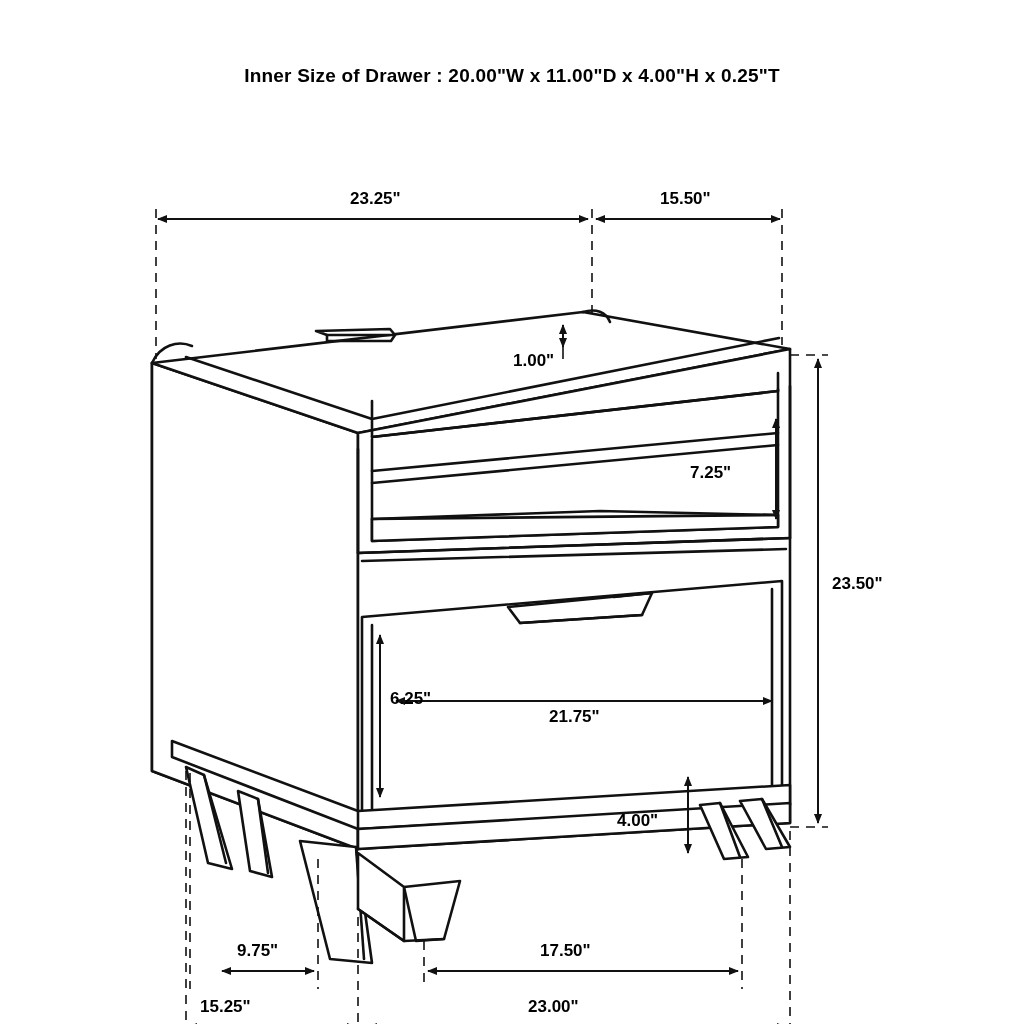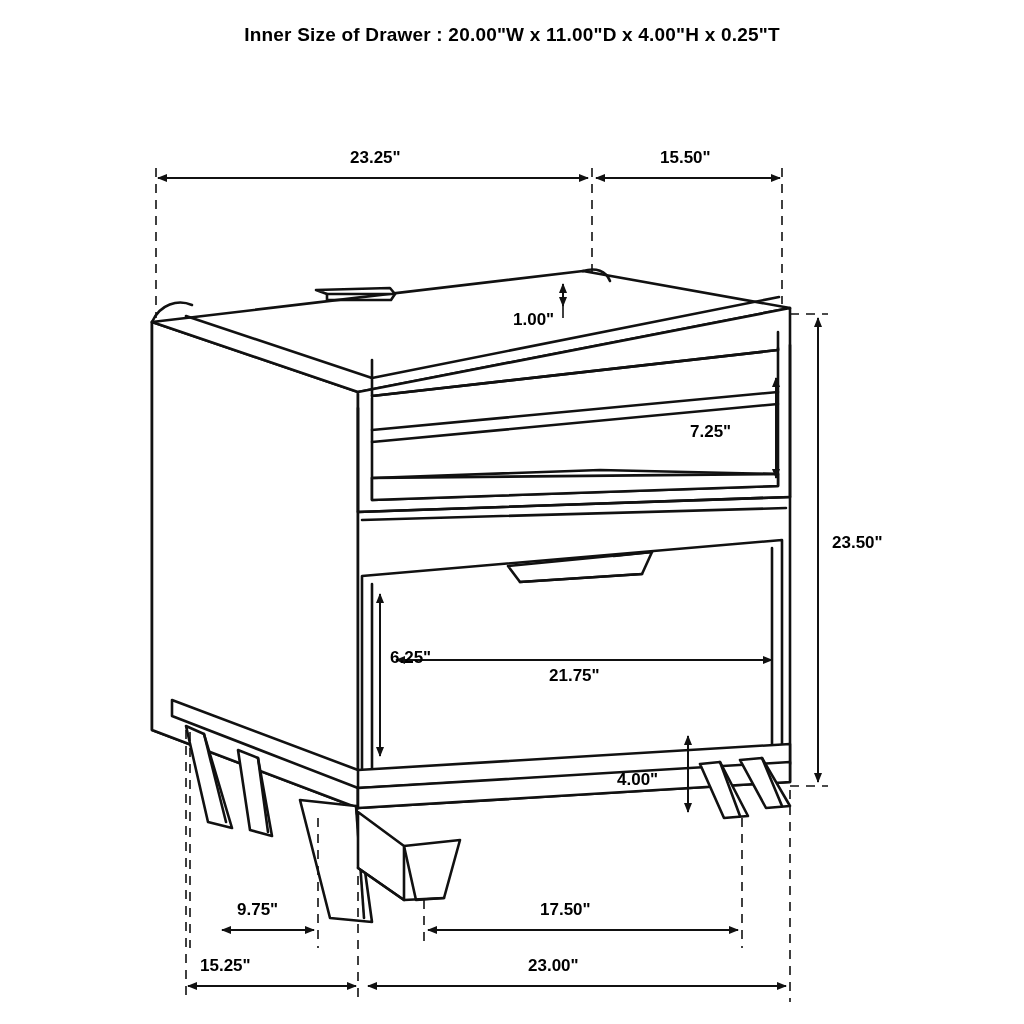--- a/index.html
+++ b/index.html
@@ -12,20 +12,21 @@
     height: 1024px;
     font-family: "Liberation Sans", sans-serif;
     color: #000000;
     position: relative;
     overflow: hidden;
   }
   #stage {
     position: relative;
     width: 1024px;
     height: 912px;
+    margin-top: 41px;
   }
   .title {
     position: absolute;
     top: 24px;
     left: 0;
     width: 1024px;
     text-align: center;
     font-size: 19px;
     font-weight: bold;
     letter-spacing: 0.2px;

